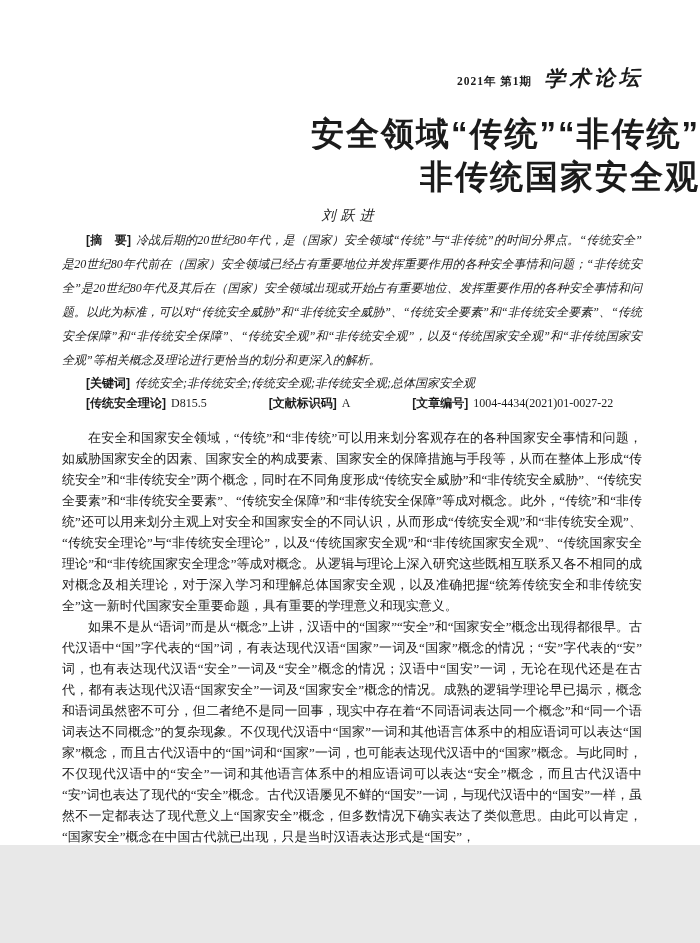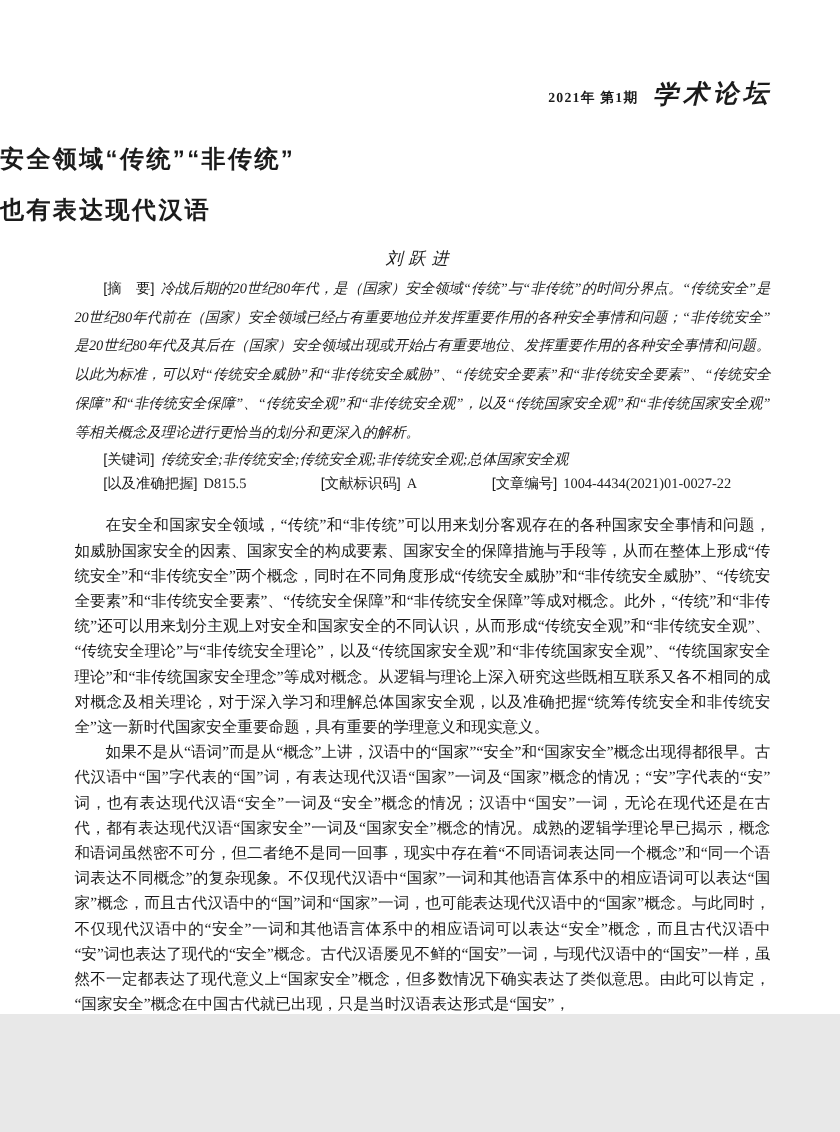--- a/index.html
+++ b/index.html
@@ -19,37 +19,37 @@
   }
   .issue{font-size:11.5px;font-weight:700;letter-spacing:1px;}
   .logo{
     font-size:21px;font-weight:700;font-style:italic;
     letter-spacing:4px;transform:rotate(-1deg);
     font-family:"Liberation Serif","DejaVu Serif",serif;
   }
   
   .title{
     position:absolute;top:112px;left:0;right:0;
-    text-align:left;
+    text-align:right;
     font-family:"Liberation Sans","DejaVu Sans",sans-serif;
-    font-weight:700;font-size:20px;line-height:43px;letter-spacing:2px;
+    font-weight:700;font-size:33px;line-height:43px;letter-spacing:2px;
   }
   .author{
     position:absolute;top:207px;left:0;right:0;
     text-align:center;font-style:italic;
     font-size:14px;letter-spacing:5px;
   }
   
   .meta{
     position:absolute;top:228px;left:62px;width:580px;
     font-size:12px;
   }
   .meta .label{
     font-family:"Liberation Sans","DejaVu Sans",sans-serif;
-    font-weight:400;font-style:normal;
+    font-weight:700;font-style:normal;
     margin-right:5px;white-space:nowrap;
   }
   .abstract{
     margin:0;text-align:justify;text-indent:2em;
     line-height:24px;font-style:italic;
   }
   .meta-row{
     margin:0;text-indent:2em;line-height:18px;margin-top:2px;
     font-style:italic;white-space:nowrap;
   }
@@ -93,33 +93,33 @@
 
 <div class="page">
 
   <div class="header">
     <span class="issue">2021年 第1期</span>
     <span class="logo">学术论坛</span>
   </div>
 
   <div class="title">
     <div>安全领域“传统”“非传统”</div>
-    <div>也有表达现代汉语</div>
+    <div>非传统国家安全观</div>
   </div>
 
   <div class="author">刘跃进</div>
 
   <div class="meta">
     <p class="abstract"><span class="label">[摘　要]</span><span>冷战后期的20世纪80年代，是（国家）安全领域“传统”与“非传统”的时间分界点。“传统安全”是20世纪80年代前在（国家）安全领域已经占有重要地位并发挥重要作用的各种安全事情和问题；“非传统安全”是20世纪80年代及其后在（国家）安全领域出现或开始占有重要地位、发挥重要作用的各种安全事情和问题。以此为标准，可以对“传统安全威胁”和“非传统安全威胁”、“传统安全要素”和“非传统安全要素”、“传统安全保障”和“非传统安全保障”、“传统安全观”和“非传统安全观”，以及“传统国家安全观”和“非传统国家安全观”等相关概念及理论进行更恰当的划分和更深入的解析。</span></p>
 
     <p class="meta-row"><span class="label">[关键词]</span><span>传统安全;非传统安全;传统安全观;非传统安全观;总体国家安全观</span></p>
 
 
     <p class="meta-row clc-row">
-      <span class="clc-item"><span class="label">[以及准确把握]</span><span class="val">D815.5</span></span>
+      <span class="clc-item"><span class="label">[传统安全理论]</span><span class="val">D815.5</span></span>
       <span class="clc-item"><span class="label">[文献标识码]</span><span class="val">A</span></span>
       <span class="clc-item"><span class="label">[文章编号]</span><span class="val">1004-4434(2021)01-0027-22</span></span>
     </p>
   </div>
 
   <div class="content">
     <p>在安全和国家安全领域，“传统”和“非传统”可以用来划分客观存在的各种国家安全事情和问题，如威胁国家安全的因素、国家安全的构成要素、国家安全的保障措施与手段等，从而在整体上形成“传统安全”和“非传统安全”两个概念，同时在不同角度形成“传统安全威胁”和“非传统安全威胁”、“传统安全要素”和“非传统安全要素”、“传统安全保障”和“非传统安全保障”等成对概念。此外，“传统”和“非传统”还可以用来划分主观上对安全和国家安全的不同认识，从而形成“传统安全观”和“非传统安全观”、“传统安全理论”与“非传统安全理论”，以及“传统国家安全观”和“非传统国家安全观”、“传统国家安全理论”和“非传统国家安全理念”等成对概念。从逻辑与理论上深入研究这些既相互联系又各不相同的成对概念及相关理论，对于深入学习和理解总体国家安全观，以及准确把握“统筹传统安全和非传统安全”这一新时代国家安全重要命题，具有重要的学理意义和现实意义。</p>
     <p>如果不是从“语词”而是从“概念”上讲，汉语中的“国家”“安全”和“国家安全”概念出现得都很早。古代汉语中“国”字代表的“国”词，有表达现代汉语“国家”一词及“国家”概念的情况；“安”字代表的“安”词，也有表达现代汉语“安全”一词及“安全”概念的情况；汉语中“国安”一词，无论在现代还是在古代，都有表达现代汉语“国家安全”一词及“国家安全”概念的情况。成熟的逻辑学理论早已揭示，概念和语词虽然密不可分，但二者绝不是同一回事，现实中存在着“不同语词表达同一个概念”和“同一个语词表达不同概念”的复杂现象。不仅现代汉语中“国家”一词和其他语言体系中的相应语词可以表达“国家”概念，而且古代汉语中的“国”词和“国家”一词，也可能表达现代汉语中的“国家”概念。与此同时，不仅现代汉语中的“安全”一词和其他语言体系中的相应语词可以表达“安全”概念，而且古代汉语中“安”词也表达了现代的“安全”概念。古代汉语屡见不鲜的“国安”一词，与现代汉语中的“国安”一样，虽然不一定都表达了现代意义上“国家安全”概念，但多数情况下确实表达了类似意思。由此可以肯定，“国家安全”概念在中国古代就已出现，只是当时汉语表达形式是“国安”，</p>
   </div>
 

